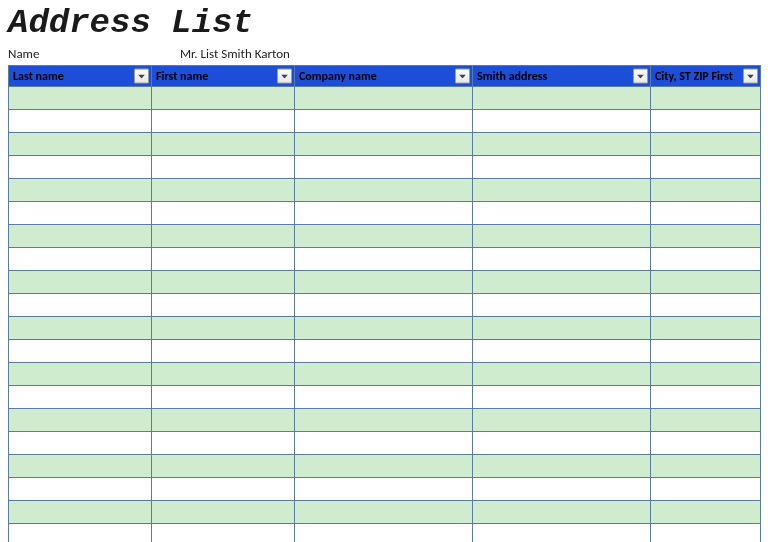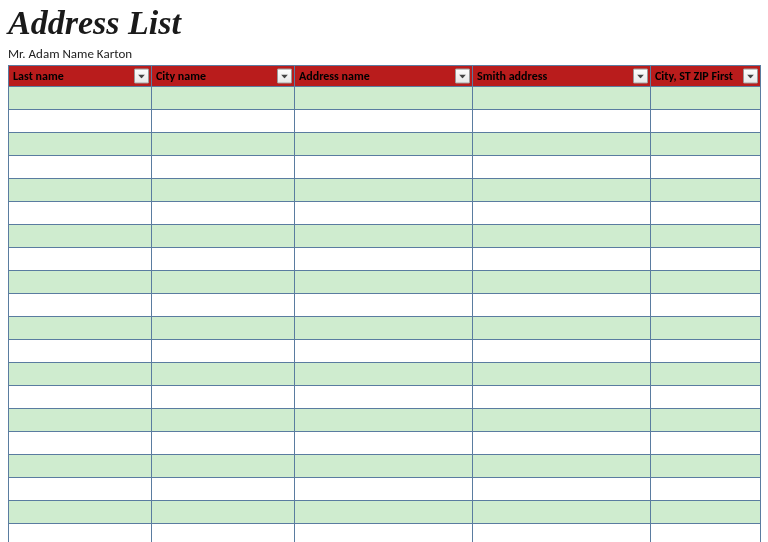--- a/index.html
+++ b/index.html
@@ -5,42 +5,42 @@
     * { margin: 0; padding: 0; box-sizing: border-box; }
     body {
       font-family: Calibri, Arial, sans-serif;
       background: #fff;
       width: 768px;
       height: 542px;
       overflow: hidden;
     }
     .container { padding: 0 8px; }
     .title {
-      font-family: Liberation Serif, serif;
+      font-family: Liberation Mono, monospace;
       font-size: 34px;
       font-weight: bold;
       font-style: italic;
       color: #1a1a1a;
       padding: 4px 0 2px 0;
     }
     .name-row {
       display: flex;
       font-size: 13px;
       padding: 2px 0 4px 0;
       color: #222;
     }
     .name-label { width: 172px; }
     .name-value { }
     table {
       width: 100%;
       border-collapse: collapse;
       table-layout: fixed;
     }
     thead th {
-      background: #b91c1c;
+      background: #1d4ed8;
       border: 1px solid #5a7ca0;
       border-top-width: 1px;
       font-size: 12px;
       font-weight: bold;
       text-align: left;
       padding: 3px 4px;
       position: relative;
       height: 20px;
     }
     .col-last { width: 143px; }
@@ -73,21 +73,22 @@
     tbody tr.alt td { background: #cfeccf; }
     tbody tr.norm td { background: #fff; }
   </style>
 </head>
 <body>
 
 <div class="container">
   <div class="title">Address List</div>
 
   <div class="name-row">
-    <div class="name-value">Mr. Adam Name Karton</div>
+    <div class="name-label">Name</div>
+    <div class="name-value">Mr. List Smith Karton</div>
   </div>
 
   <table>
     <colgroup>
       <col class="col-last">
         <col class="col-first">
         <col class="col-company">
         <col class="col-street">
         <col class="col-city">
     </colgroup>
@@ -95,29 +96,29 @@
       <tr>
         <th>
           <span>Last name</span>
           <span class="filter-btn">
             <svg width="7" height="4" viewBox="0 0 7 4">
                 <polygon points="0,0 7,0 3.5,4" fill="#444"></polygon>
               </svg>
           </span>
         </th>
         <th>
-          <span>City name</span>
-          <span class="filter-btn">
-            <svg width="7" height="4" viewBox="0 0 7 4">
-                <polygon points="0,0 7,0 3.5,4" fill="#444"></polygon>
-              </svg>
-          </span>
-        </th>
-        <th>
-          <span>Address name</span>
+          <span>First name</span>
+          <span class="filter-btn">
+            <svg width="7" height="4" viewBox="0 0 7 4">
+                <polygon points="0,0 7,0 3.5,4" fill="#444"></polygon>
+              </svg>
+          </span>
+        </th>
+        <th>
+          <span>Company name</span>
           <span class="filter-btn">
             <svg width="7" height="4" viewBox="0 0 7 4">
                 <polygon points="0,0 7,0 3.5,4" fill="#444"></polygon>
               </svg>
           </span>
         </th>
         <th>
           <span>Smith address</span>
           <span class="filter-btn">
             <svg width="7" height="4" viewBox="0 0 7 4">

